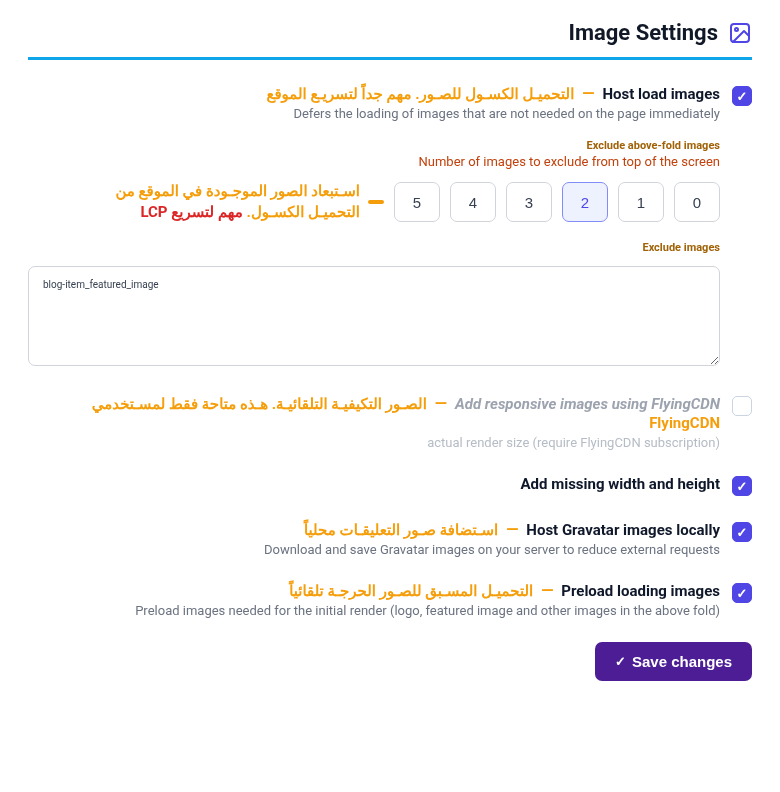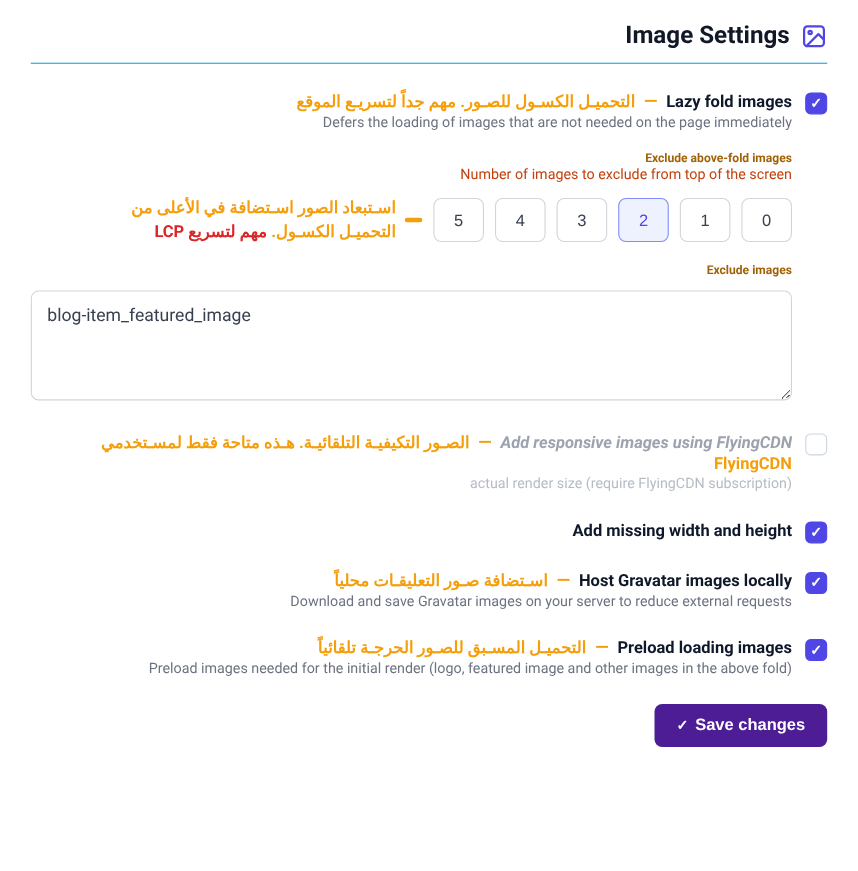--- a/index.html
+++ b/index.html
@@ -9,21 +9,21 @@
   padding: 20px 28px;
   width: 780px;
   direction: rtl;
   text-align: right;
   color: #1e293b;
 }
 .header {
   display: flex;
   align-items: center;
   gap: 10px;
-  border-bottom: 1px solid #0ea5e9;
+  border-bottom: 3px solid #0ea5e9;
   padding-bottom: 12px;
   margin-bottom: 24px;
 }
 .header h1 {
   font-size: 22px;
   font-weight: 700;
   color: #111827;
 }
 .header .icon {
   width: 24px; height: 24px; color: #4f46e5;
@@ -137,21 +137,21 @@
   color: #f59e0b;
   line-height: 1.4;
 }
 .options-annot .red { color: #dc2626; }
 .textarea {
   width: 100%;
   min-height: 100px;
   border: 1px solid #d1d5db;
   border-radius: 7px;
   padding: 12px 14px;
-  font-size: 16px;
+  font-size: 10px;
   color: #374151;
   resize: vertical;
   direction: ltr;
   text-align: left;
   margin-top: 12px;
   font-family: inherit;
 }
 .actions {
   display: flex;
   justify-content: flex-start;
@@ -186,40 +186,40 @@
         <path d="M21 15l-5-5L5 21"></path>
       </svg>
   </span>
   <h1>Image Settings</h1>
 </div>
 
 <div class="setting">
   <div class="setting-head">
     <span class="checkbox checked"></span>
     <div class="setting-body">
-      <span class="setting-title">Lazy fold images</span>
+      <span class="setting-title">Host load images</span>
       <span class="annot-sep">—</span>
       <span class="annot">التحميـل الكسـول للصـور. مهم جداً لتسريـع الموقع</span>
       <div class="setting-desc">Defers the loading of images that are not needed on the page immediately</div>
 
       
       <div class="sub-section">
         <div class="sub-title">Exclude above-fold images</div>
         <div class="sub-desc">Number of images to exclude from top of the screen</div>
         <div class="options-row">
           <button class="opt-btn">0</button>
           <button class="opt-btn">1</button>
           <button class="opt-btn active">2</button>
           <button class="opt-btn">3</button>
           <button class="opt-btn">4</button>
           <button class="opt-btn">5</button>
           <div class="options-annot-wrap">
             <span class="annot-bar"></span>
             <div class="options-annot">
-              <span>اسـتبعاد الصور اسـتضافة في الأعلى من</span><br>
+              <span>اسـتبعاد الصور الموجـودة في الموقع من</span><br>
               <span>التحميـل الكسـول.</span>
               <span class="red">مهم لتسريع LCP</span>
             </div>
           </div>
         </div>
       </div>
 
       
       <div class="sub-section">
         <div class="sub-title">Exclude images</div>

